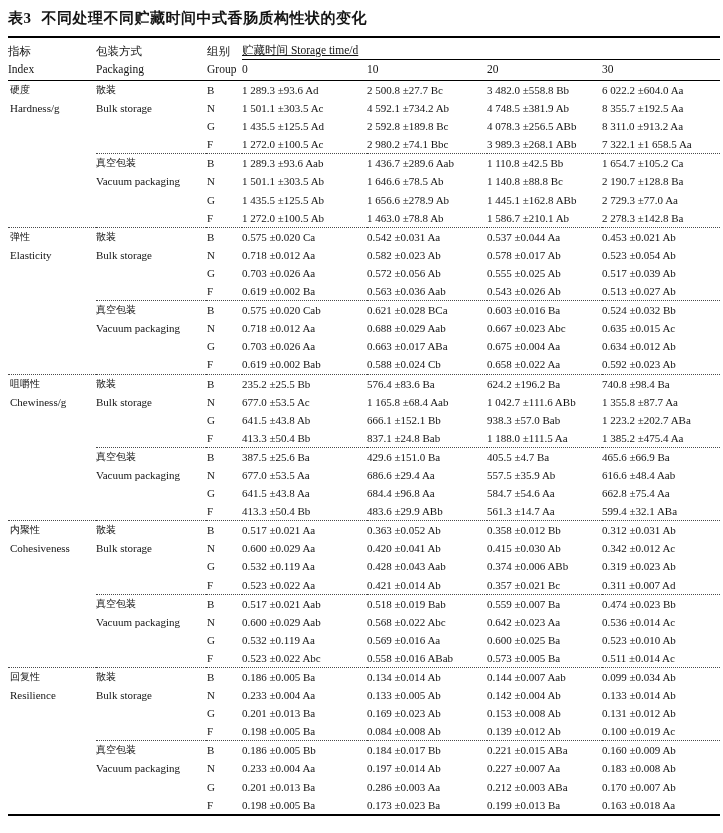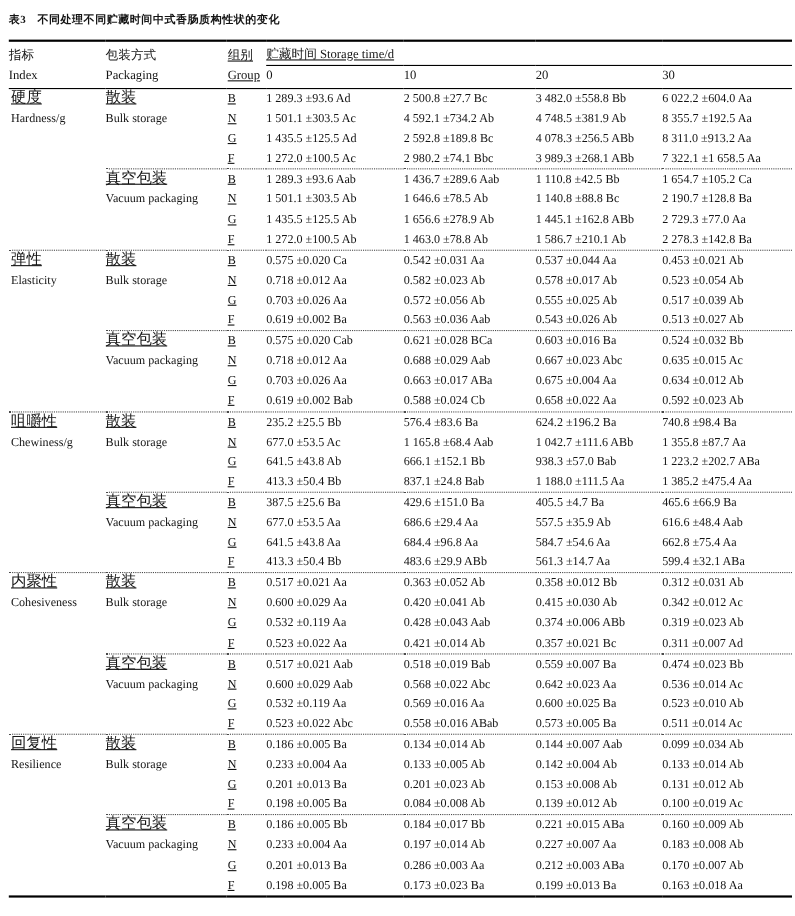--- a/index.html
+++ b/index.html
@@ -5,21 +5,21 @@
   html, body { margin:0; padding:0; background:#ffffff; }
   body {
     width:723px; height:833px; overflow:hidden;
     font-family:"Liberation Serif","DejaVu Serif",serif;
     color:#141414;
     -webkit-font-smoothing:antialiased;
   }
   .page { padding:8px 5px 0 6px; }
 
   .title-zh {
-    font-weight:bold; font-size:10px; line-height:17px;
+    font-weight:bold; font-size:15px; line-height:17px;
     letter-spacing:0.5px; margin:2px 0 9px 2px;
   }
   .title-zh .t-prefix { margin-right:10px; }
   .title-en {
     font-size:12.5px; line-height:16px; margin:0 0 8px 2px;
     word-spacing:2px;
   }
   .title-en .t-prefix { font-weight:bold; margin-right:8px; }
 
   table.data-table {
@@ -41,28 +41,28 @@
   }
   thead tr.h-row1 th { padding-top:3px; }
   th.storage-span { border-bottom:1px solid #000;text-decoration:underline; }
   thead tr.h-row2 th { border-bottom:1.5px solid #000; padding-bottom:2px; }
 
   td {
     font-size:11px; line-height:18.1px; height:18.1px;
     padding:0; vertical-align:top; white-space:nowrap;
     overflow:hidden;
   }
-  td .zh { font-size:14px; line-height:18.1px;text-decoration:underline; }
+  td .zh { font-size:10px; line-height:18.1px; }
   td .en { font-size:11px;  line-height:18.1px; }
 
   tr.sec-start td { border-top:1px dotted #4a4a4a; }
   tr.blk-start td { border-top:1px dotted #4a4a4a; }
 
   td.index-cell { padding-left:2px; }
-  td.group-cell, th.group-h { padding-left:1px;text-decoration:underline; }
+  td.group-cell, th.group-h { padding-left:1px; }
 </style>
 </head>
 <body>
 
 <div class="page">
 
   <div class="title-zh">
     <span class="t-prefix">表3</span><span>不同处理不同贮藏时间中式香肠质构性状的变化</span>
   </div>
 
@@ -385,21 +385,21 @@
         <tr>
           <td class="group-cell">N</td>
           <td class="value-cell">0.233 ±0.004 Aa</td>
           <td class="value-cell">0.133 ±0.005 Ab</td>
           <td class="value-cell">0.142 ±0.004 Ab</td>
           <td class="value-cell">0.133 ±0.014 Ab</td>
         </tr>
         <tr>
           <td class="group-cell">G</td>
           <td class="value-cell">0.201 ±0.013 Ba</td>
-          <td class="value-cell">0.201 ±0.023 Ab</td>
+          <td class="value-cell">0.169 ±0.023 Ab</td>
           <td class="value-cell">0.153 ±0.008 Ab</td>
           <td class="value-cell">0.131 ±0.012 Ab</td>
         </tr>
         <tr>
           <td class="group-cell">F</td>
           <td class="value-cell">0.198 ±0.005 Ba</td>
           <td class="value-cell">0.084 ±0.008 Ab</td>
           <td class="value-cell">0.139 ±0.012 Ab</td>
           <td class="value-cell">0.100 ±0.019 Ac</td>
         </tr>

